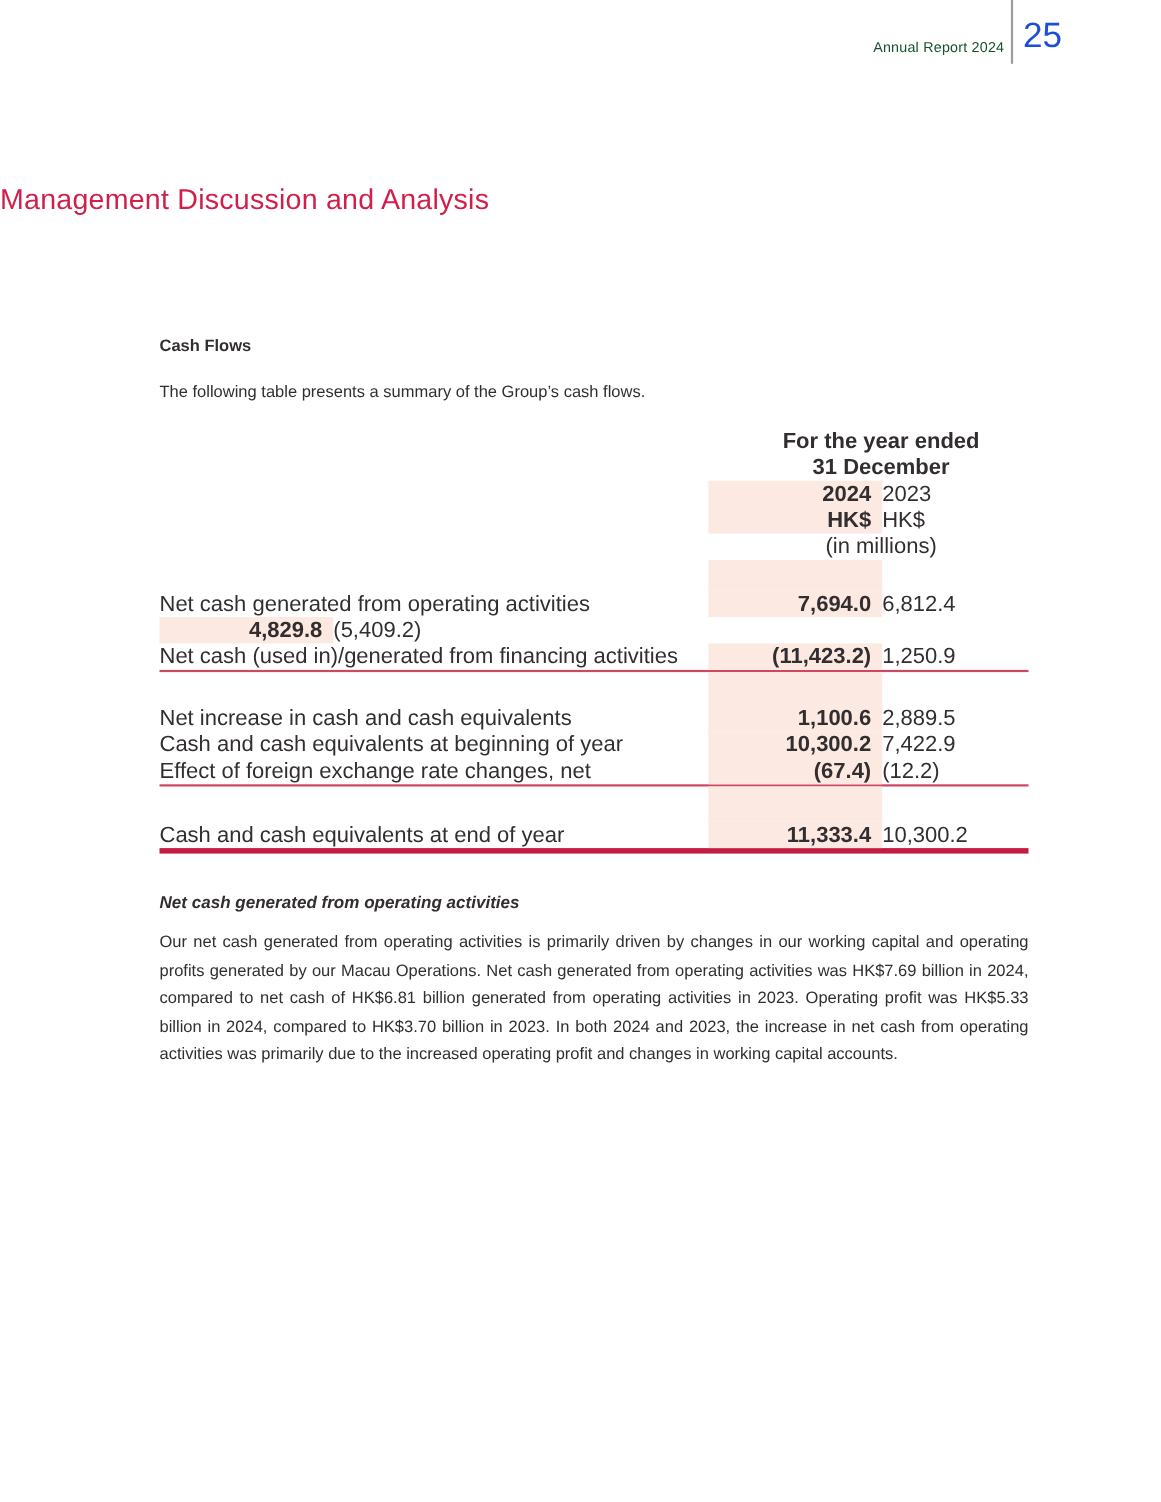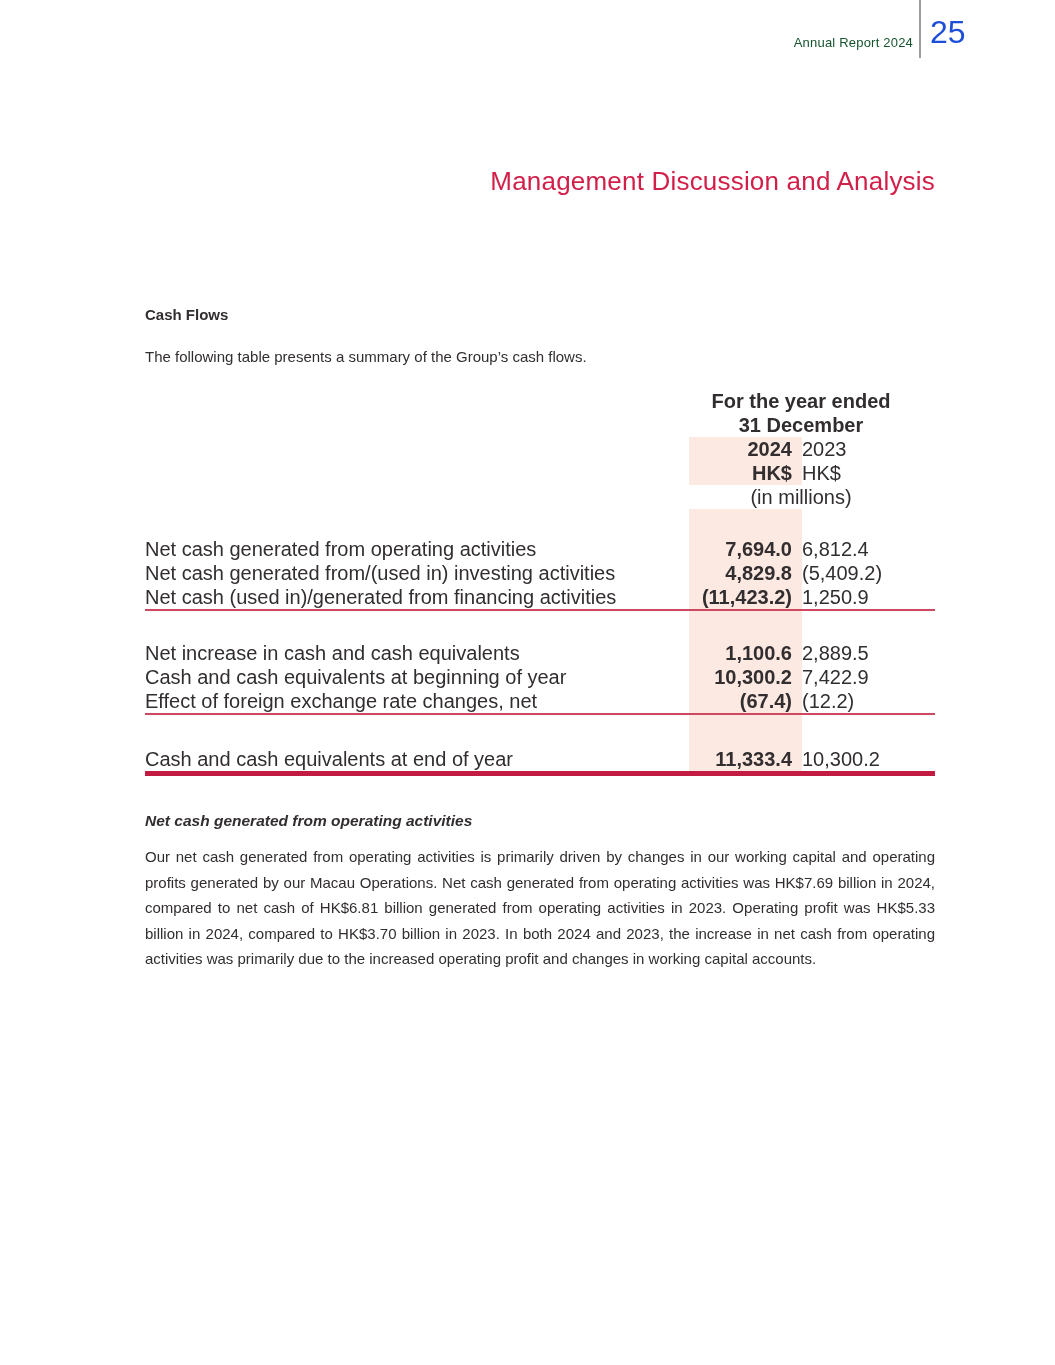--- a/index.html
+++ b/index.html
@@ -21,35 +21,35 @@
       width: 2px; height: 58px; background: #9c9c9c;
     }
     .page-number {
       position: absolute; top: 14px; left: 930px;
       font-size: 32px; color: #1d4ed8; font-weight: 400;
     }
 
     
     .doc-title {
       position: absolute; top: 166px; left: 0; width: 935px;
-      text-align: right; font-size: 26px; font-weight: 400;
+      font-size: 26px; font-weight: 400;
       color: #d21f49; letter-spacing: 0.2px;
     }
 
     
     .content { position: absolute; top: 306px; left: 145px; width: 790px; }
 
     .section-heading { font-size: 15px; font-weight: 700; margin-bottom: 25px; }
     .intro { font-size: 15px; margin-bottom: 24px; }
 
     
     .cf-table { font-size: 20px; }
     .trow { display: flex; line-height: 24px; }
     .tlabel { flex: 1; text-align: left; }
-    .tval1 { width: 113px; text-align: right; padding-right: 10px; }
+    .tval1 { width: 158px; text-align: right; padding-right: 10px; }
     .tval2 { width: 133px; text-align: left; padding-right: 5px; }
     .tspan { width: 268px; text-align: center; }
     .hl { background: #fbe9e2; }
     .b { font-weight: 700; }
     .sp1 { height: 28px; }
     .sp2 { height: 30px; }
     .sp3 { height: 32px; }
     .rule-thin { height: 0; border-top: 2px solid #cf4761; }
     .rule-thick { height: 5px; background: #c21c42; }
 
@@ -111,21 +111,20 @@
         <div class="tval1 hl"></div>
         <div class="tval2"></div>
     </div>
 
     <div class="trow">
       <div class="tlabel">Net cash generated from operating activities</div>
       <div class="tval1 hl b">7,694.0</div>
       <div class="tval2">6,812.4</div>
     </div>
     <div class="trow">
-      <div class="tlabel">Net cash generated from/(used in) investing activities</div>
       <div class="tval1 hl b">4,829.8</div>
       <div class="tval2">(5,409.2)</div>
     </div>
     <div class="trow">
       <div class="tlabel">Net cash (used in)/generated from financing activities</div>
       <div class="tval1 hl b">(11,423.2)</div>
       <div class="tval2">1,250.9</div>
     </div>
     <div class="rule-thin"></div>
 

